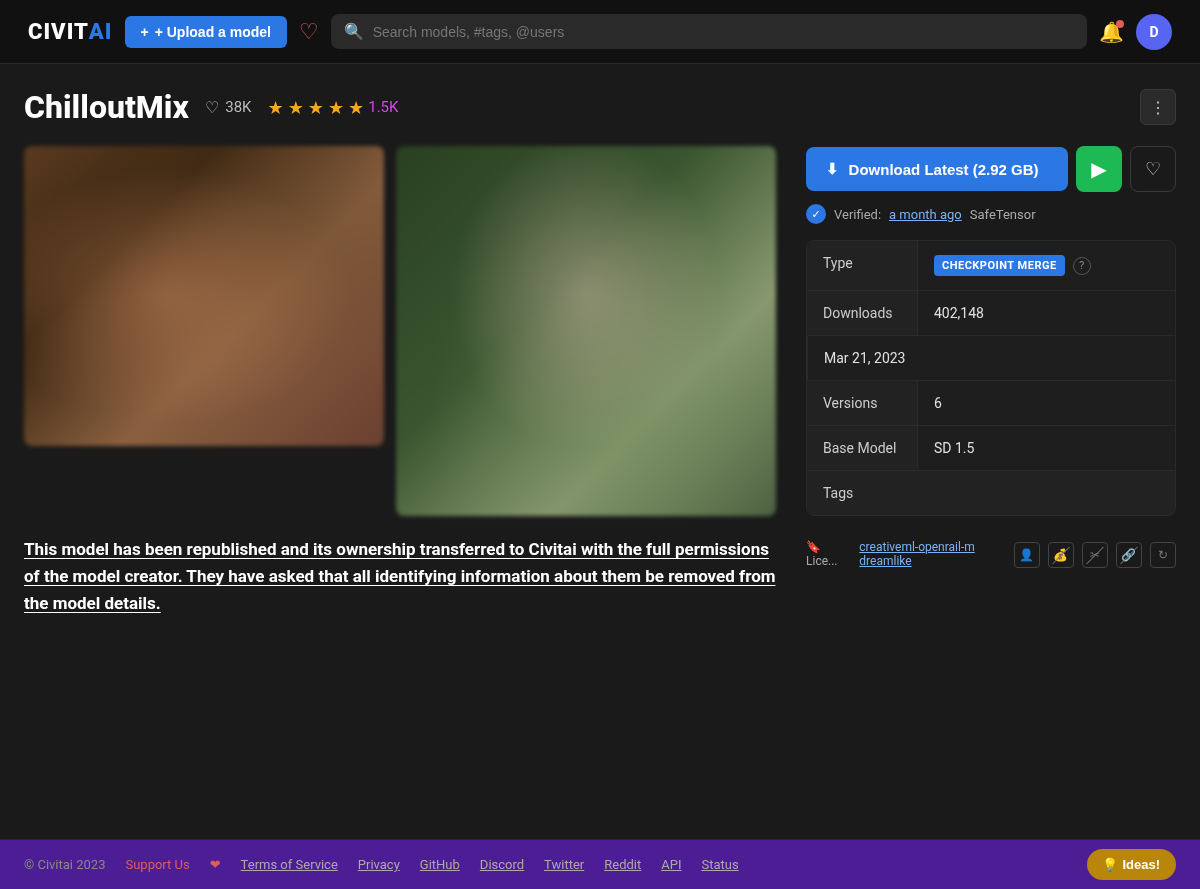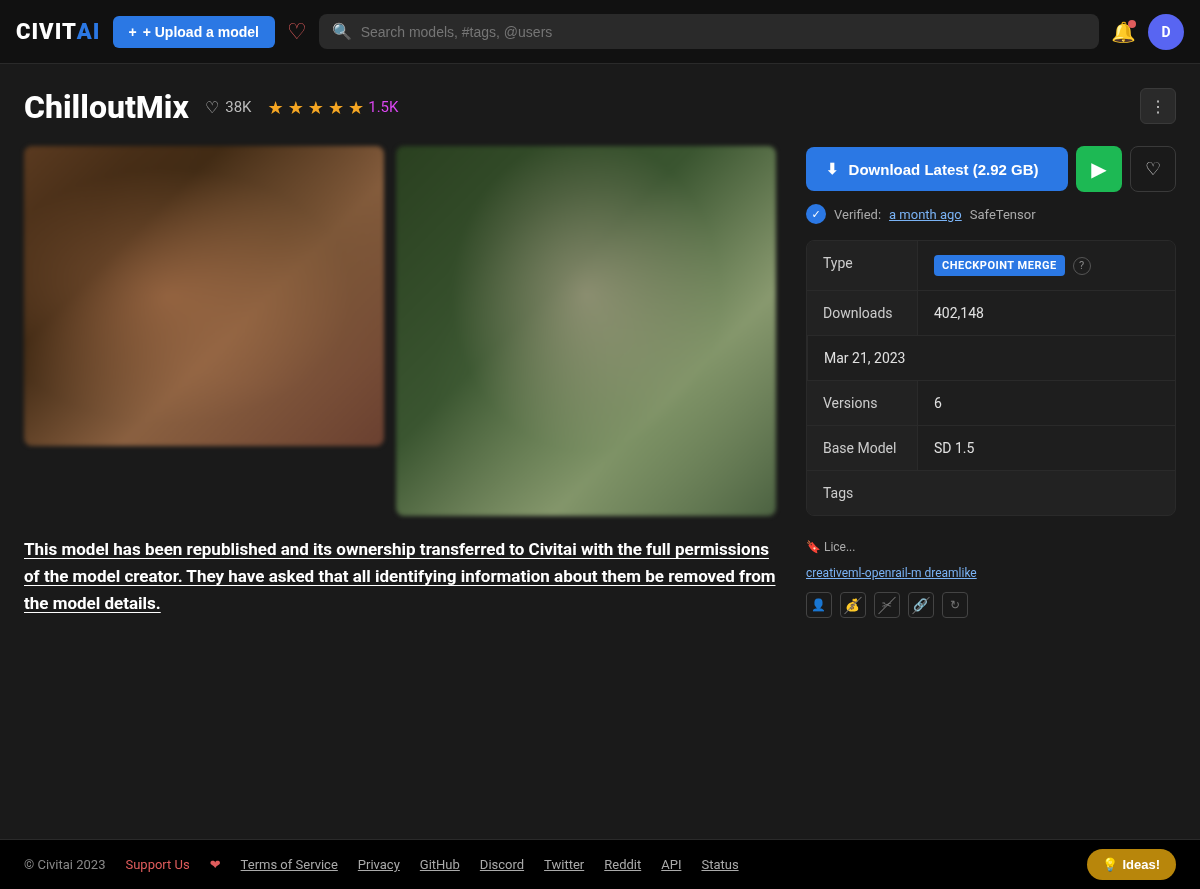--- a/index.html
+++ b/index.html
@@ -11,21 +11,21 @@
       width: 1200px;
       position: relative;
       overflow-x: hidden;
     }
 
     
     header {
       background-color: #111;
       display: flex;
       align-items: center;
-      padding: 0 16px;
+      padding: 0 28px;
       height: 64px;
       border-bottom: 1px solid #2a2a2a;
       gap: 12px;
     }
     .upload-btn {
       background-color: #2b78e4;
       color: white;
       border: none;
       padding: 8px 16px;
       border-radius: 6px;
@@ -96,21 +96,21 @@
     }
 
     
     .main {
       padding: 24px 24px 0 24px;
     }
 
     
     .model-title-row {
       display: flex;
-      align-items: flex-start;
+      align-items: center;
       justify-content: space-between;
       margin-bottom: 20px;
     }
     .model-title-left {
       display: flex;
       align-items: center;
       gap: 16px;
     }
     .model-name {
       font-size: 32px;
@@ -362,26 +362,25 @@
     }
     .tags-cell {
       display: flex;
       flex-wrap: wrap;
       padding: 10px 16px;
     }
 
     
     .license-row {
       display: flex;
-      align-items: flex-start;
+      align-items: flex-end;
       gap: 12px;
       font-size: 12px;
       color: #aaa;
       padding: 8px 0;
-      flex-direction: column;
     }
     .license-link {
       color: #7ab3f5;
       text-decoration: underline;
       cursor: pointer;
       font-size: 12px;
     }
     .license-icons {
       display: flex;
       gap: 8px;
@@ -410,21 +409,21 @@
       transform: rotate(-45deg);
       left: 0;
     }
 
     
     footer {
       position: fixed;
       bottom: 0;
       left: 0;
       right: 0;
-      background: #000000;
+      background: #4c1d95;
       border-top: 1px solid #2a2a2a;
       height: 50px;
       display: flex;
       align-items: center;
       padding: 0 24px;
       gap: 20px;
       font-size: 13px;
       color: #888;
     }
     .footer-copyright { color: #888; }

